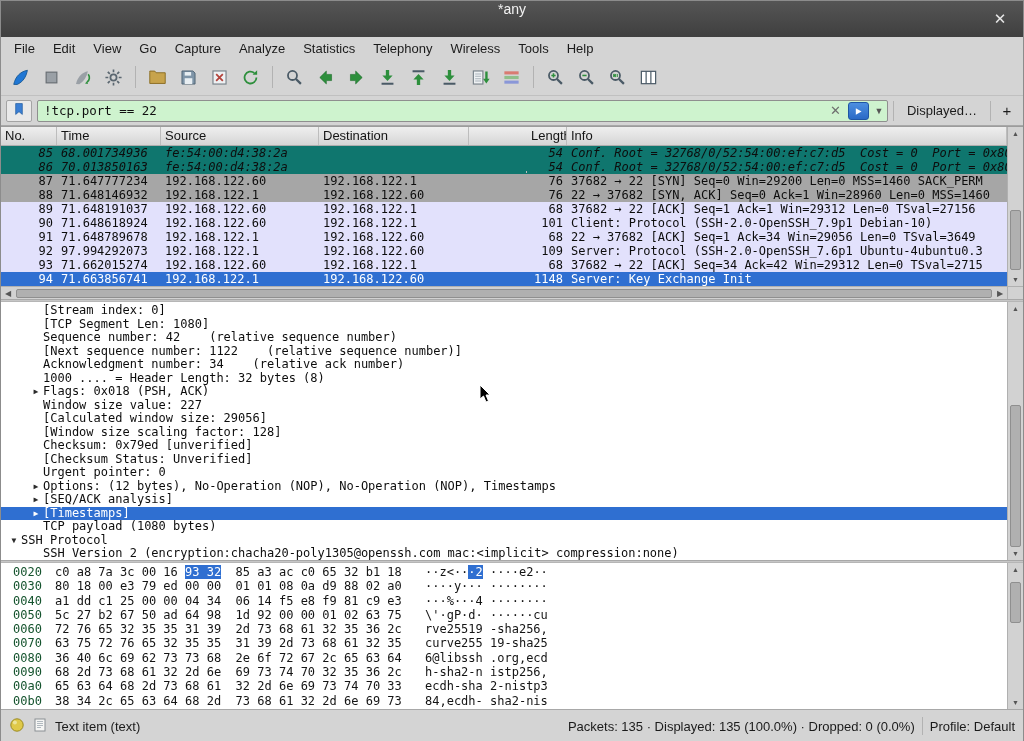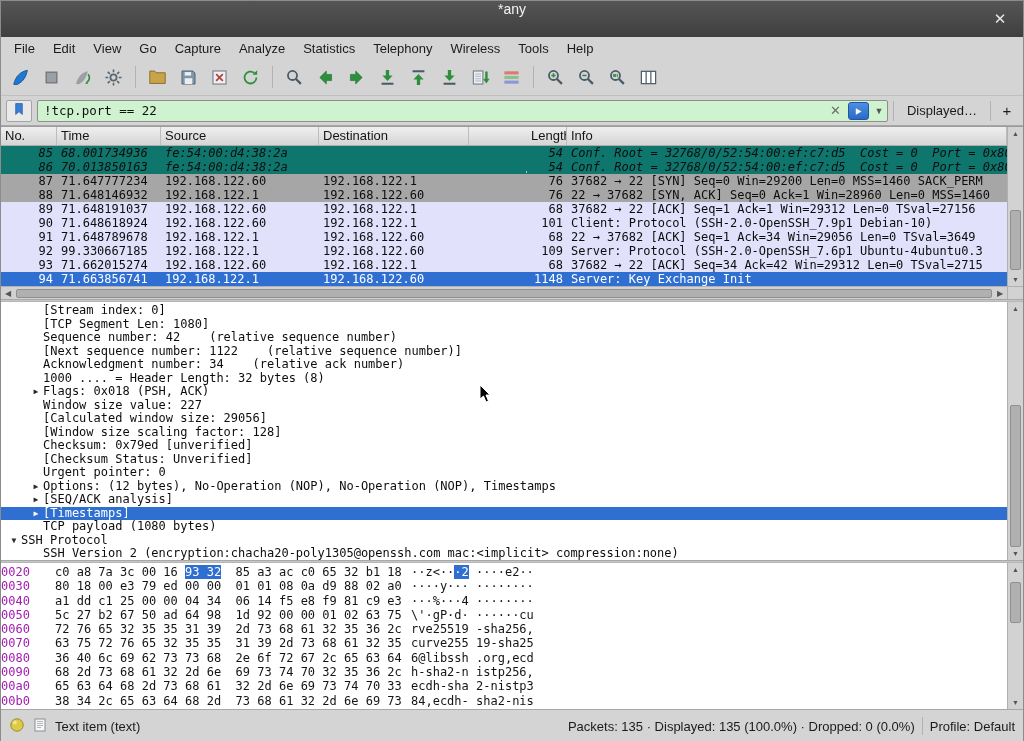--- a/index.html
+++ b/index.html
@@ -69,23 +69,23 @@
   .details-body { position:absolute; left:0; top:2px; right:16px; bottom:0; font:12px "DejaVu Sans Mono", monospace; white-space:pre; color:#0d0d0d; overflow:hidden; }
   .dline { height:13.5px; line-height:13.5px; display:flex; align-items:center; }
   .expander { width:14px; flex:none; font-size:8px; color:#2b2b2b; text-align:center; }
   .dline.selected { background:#2f6fd1; color:#fff; }
   .dline.selected .expander { color:#fff; }
 
   
   .hex-pane { height:146px; flex:none; position:relative; background:#fff; overflow:hidden; }
   .hex-body { position:absolute; left:0; top:2px; right:16px; bottom:0; font:12px "DejaVu Sans Mono", monospace; white-space:pre; color:#141414; overflow:hidden; }
   .hrow { height:14.3px; line-height:14.3px; display:flex; }
-  .hoff { width:46px; padding-left:0; color:#a21caf; flex:none; }
+  .hoff { width:46px; padding-left:12px; color:#14532d; flex:none; }
   .hhex { width:348px; flex:none; margin-left:8px; }
-  .hascii { margin-left:8px; }
+  .hascii { margin-left:22px; }
   .hl { background:#2f6fd1; color:#fff; }
 
   
   .statusbar { height:33px; flex:none; background:#d4d4d4; border-top:1px solid #a8a8a8; display:flex; align-items:center; padding:0 8px; font-size:13px; color:#1b1b1b; gap:7px; }
   .statusbar svg { width:16px; height:16px; }
   .spacer { flex:1; }
   .ssep { width:1px; height:18px; background:#b2b2b2; }
 
   .mouse-cursor { position:absolute; left:478px; top:383px; z-index:50; pointer-events:none; }
 </style>
@@ -317,21 +317,21 @@
           <div class="pcell c-info">Info</div>
         </div>
       <div>
           <div class="prow stp"><div class="pcell c-no">85</div><div class="pcell c-time">68.001734936</div><div class="pcell c-src">fe:54:00:d4:38:2a</div><div class="pcell c-dst"></div><div class="pcell c-proto">STP</div><div class="pcell c-len">54</div><div class="pcell c-info">Conf. Root = 32768/0/52:54:00:ef:c7:d5  Cost = 0  Port = 0x80</div></div>
           <div class="prow stp"><div class="pcell c-no">86</div><div class="pcell c-time">70.013850163</div><div class="pcell c-src">fe:54:00:d4:38:2a</div><div class="pcell c-dst"></div><div class="pcell c-proto">STP</div><div class="pcell c-len">54</div><div class="pcell c-info">Conf. Root = 32768/0/52:54:00:ef:c7:d5  Cost = 0  Port = 0x80</div></div>
           <div class="prow syn"><div class="pcell c-no">87</div><div class="pcell c-time">71.647777234</div><div class="pcell c-src">192.168.122.60</div><div class="pcell c-dst">192.168.122.1</div><div class="pcell c-proto">TCP</div><div class="pcell c-len">76</div><div class="pcell c-info">37682 → 22 [SYN] Seq=0 Win=29200 Len=0 MSS=1460 SACK_PERM</div></div>
           <div class="prow syn"><div class="pcell c-no">88</div><div class="pcell c-time">71.648146932</div><div class="pcell c-src">192.168.122.1</div><div class="pcell c-dst">192.168.122.60</div><div class="pcell c-proto">TCP</div><div class="pcell c-len">76</div><div class="pcell c-info">22 → 37682 [SYN, ACK] Seq=0 Ack=1 Win=28960 Len=0 MSS=1460</div></div>
           <div class="prow tcp"><div class="pcell c-no">89</div><div class="pcell c-time">71.648191037</div><div class="pcell c-src">192.168.122.60</div><div class="pcell c-dst">192.168.122.1</div><div class="pcell c-proto">TCP</div><div class="pcell c-len">68</div><div class="pcell c-info">37682 → 22 [ACK] Seq=1 Ack=1 Win=29312 Len=0 TSval=27156</div></div>
           <div class="prow ssh"><div class="pcell c-no">90</div><div class="pcell c-time">71.648618924</div><div class="pcell c-src">192.168.122.60</div><div class="pcell c-dst">192.168.122.1</div><div class="pcell c-proto">SSHv2</div><div class="pcell c-len">101</div><div class="pcell c-info">Client: Protocol (SSH-2.0-OpenSSH_7.9p1 Debian-10)</div></div>
           <div class="prow tcp"><div class="pcell c-no">91</div><div class="pcell c-time">71.648789678</div><div class="pcell c-src">192.168.122.1</div><div class="pcell c-dst">192.168.122.60</div><div class="pcell c-proto">TCP</div><div class="pcell c-len">68</div><div class="pcell c-info">22 → 37682 [ACK] Seq=1 Ack=34 Win=29056 Len=0 TSval=3649</div></div>
-          <div class="prow ssh"><div class="pcell c-no">92</div><div class="pcell c-time">99.330667185</div><div class="pcell c-src">192.168.122.1</div><div class="pcell c-dst">192.168.122.60</div><div class="pcell c-proto">SSHv2</div><div class="pcell c-len">109</div><div class="pcell c-info">Server: Protocol (SSH-2.0-OpenSSH_7.6p1 Ubuntu-4ubuntu0.3</div></div>
+          <div class="prow ssh"><div class="pcell c-no">92</div><div class="pcell c-time">97.994292073</div><div class="pcell c-src">192.168.122.1</div><div class="pcell c-dst">192.168.122.60</div><div class="pcell c-proto">SSHv2</div><div class="pcell c-len">109</div><div class="pcell c-info">Server: Protocol (SSH-2.0-OpenSSH_7.6p1 Ubuntu-4ubuntu0.3</div></div>
           <div class="prow tcp"><div class="pcell c-no">93</div><div class="pcell c-time">71.662015274</div><div class="pcell c-src">192.168.122.60</div><div class="pcell c-dst">192.168.122.1</div><div class="pcell c-proto">TCP</div><div class="pcell c-len">68</div><div class="pcell c-info">37682 → 22 [ACK] Seq=34 Ack=42 Win=29312 Len=0 TSval=2715</div></div>
           <div class="prow ssh selected"><div class="pcell c-no">94</div><div class="pcell c-time">71.663856741</div><div class="pcell c-src">192.168.122.1</div><div class="pcell c-dst">192.168.122.60</div><div class="pcell c-proto">SSHv2</div><div class="pcell c-len">1148</div><div class="pcell c-info">Server: Key Exchange Init</div></div>
         </div>
     </div>
     <div class="vscroll" style="top:0; bottom:13px;">
       <div class="vstep" style="top:0;">▲</div>
       <div class="vthumb" style="top:52%; height:38%;"></div>
       <div class="vstep" style="bottom:0;">▼</div>
     </div>
     <div class="hscroll">

